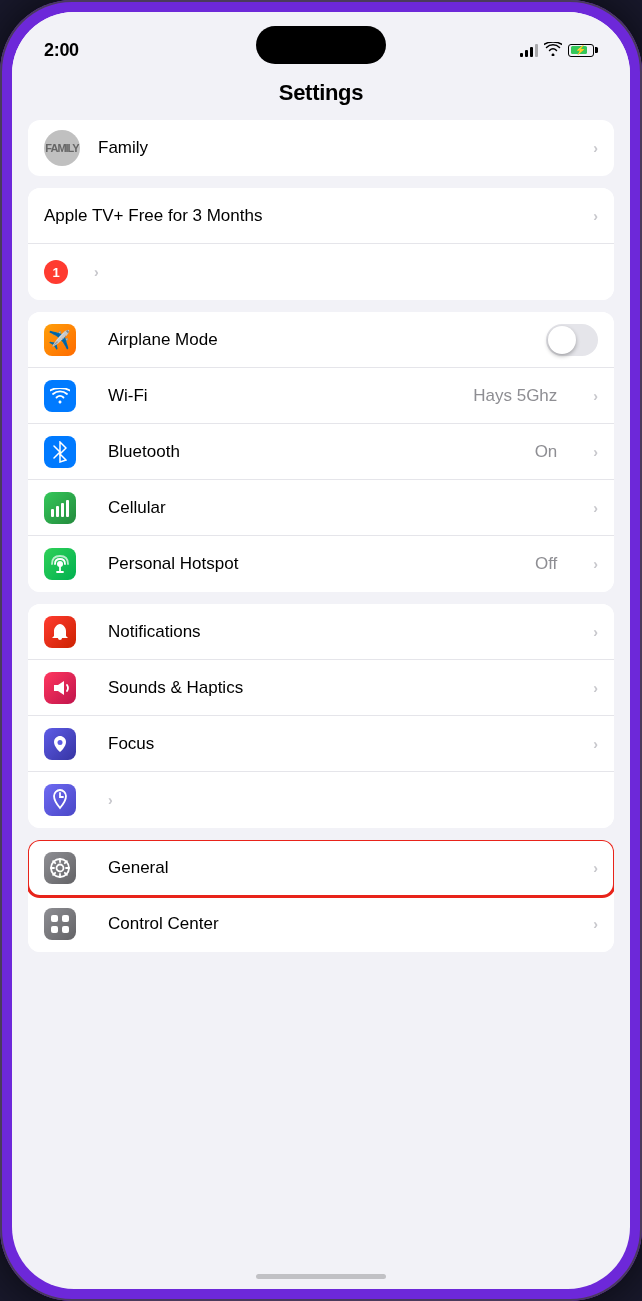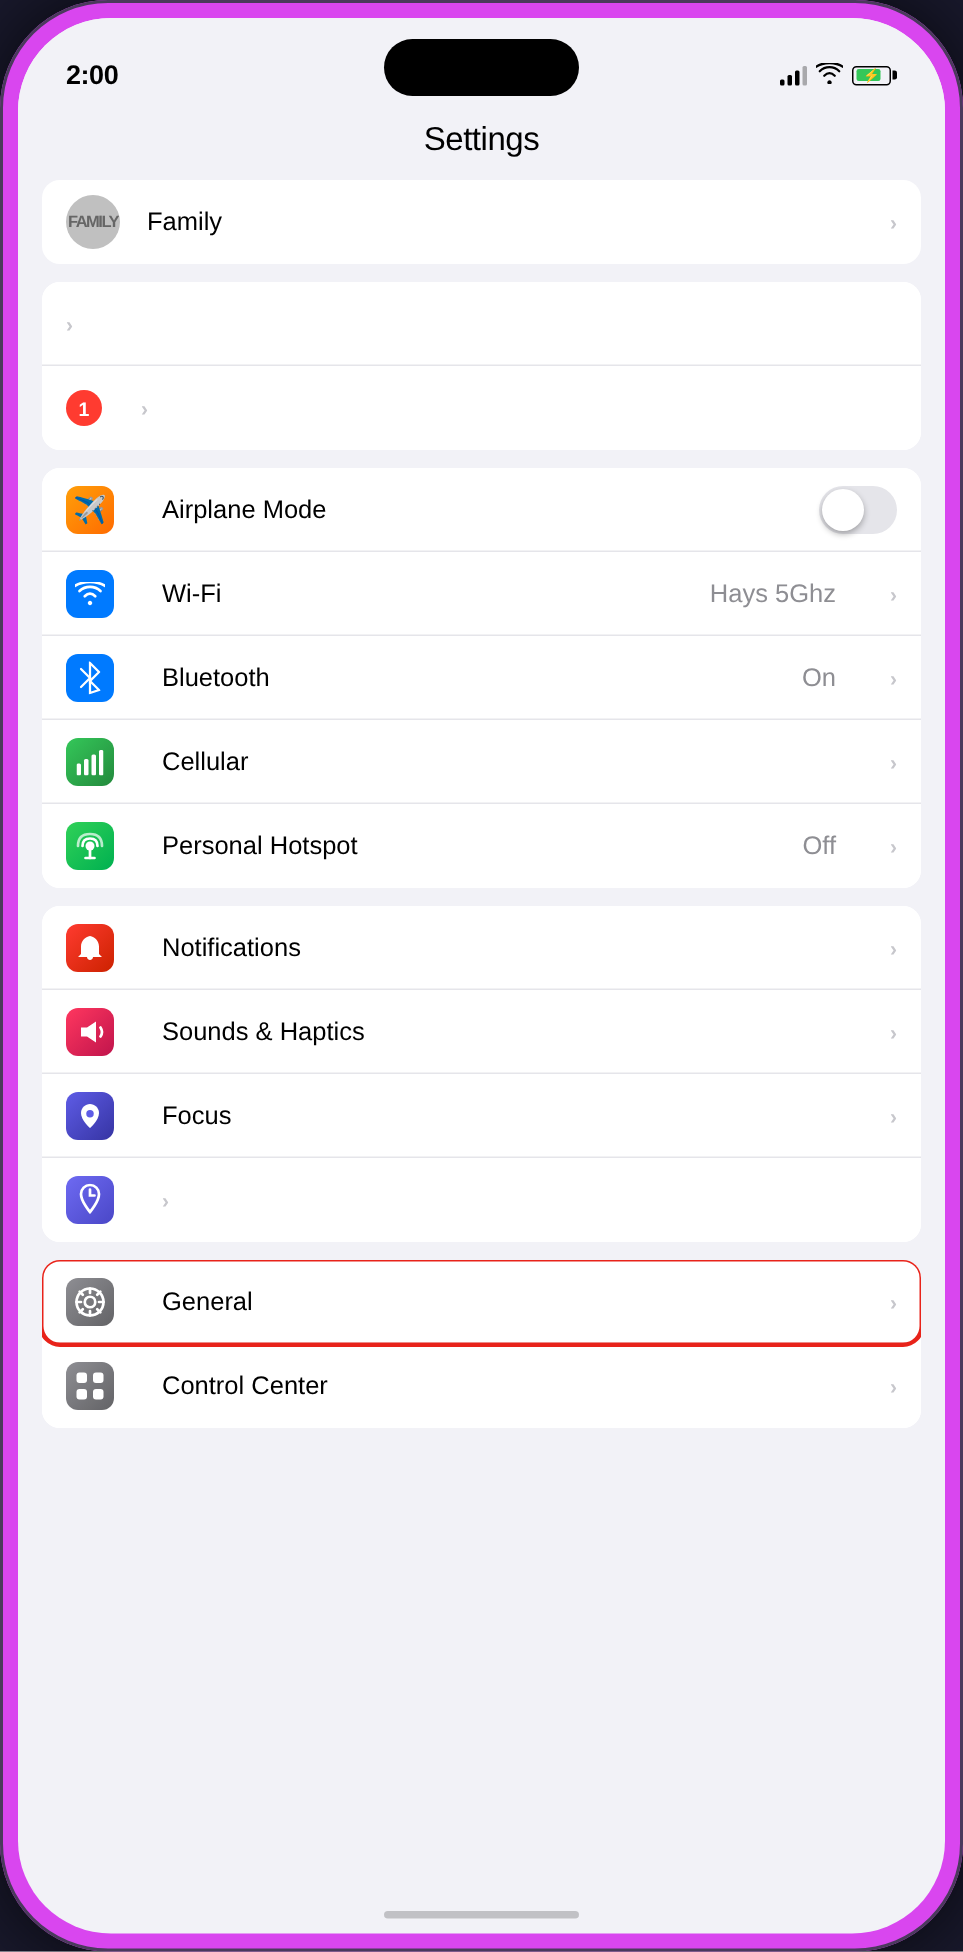--- a/index.html
+++ b/index.html
@@ -9,21 +9,21 @@
       display: flex;
       justify-content: center;
       align-items: center;
       min-height: 100vh;
       font-family: -apple-system, 'SF Pro Display', 'Helvetica Neue', sans-serif;
     }
 
     .phone-outer {
       width: 642px;
       height: 1301px;
-      background: #d946ef;
+      background: #6d28d9;
       border-radius: 72px;
       padding: 12px;
       position: relative;
       box-shadow:
         inset 0 0 0 2px #4a3a5c,
         0 0 60px rgba(0,0,0,0.8);
     }
 
     .phone-inner {
       width: 100%;
@@ -123,21 +123,21 @@
 
     
     .page-header {
       background: #f2f2f7;
       text-align: center;
       padding: 8px 0 14px;
     }
 
     .page-header-title {
       font-size: 22px;
-      font-weight: 400;
+      font-weight: 700;
       color: #000;
       letter-spacing: -0.3px;
     }
 
     
     .scroll-content {
       background: #f2f2f7;
       overflow: hidden;
     }
 
@@ -333,20 +333,21 @@
           <div class="family-avatar-img">
             <span style="font-size:11px; letter-spacing:-1px; color:#666; font-weight:700;">FAMILY</span>
           </div>
           <span class="row-label">Family</span>
           <span class="row-chevron">›</span>
         </div>
       </div>
 
       <div class="settings-group">
         <div class="settings-row">
+          <span class="row-label">Apple TV+ Free for 3 Months</span>
           <span class="row-chevron">›</span>
         </div>
         <div class="settings-row">
           <div class="badge">1</div>
           <span class="row-chevron">›</span>
         </div>
       </div>
 
       <div class="settings-group">
 

